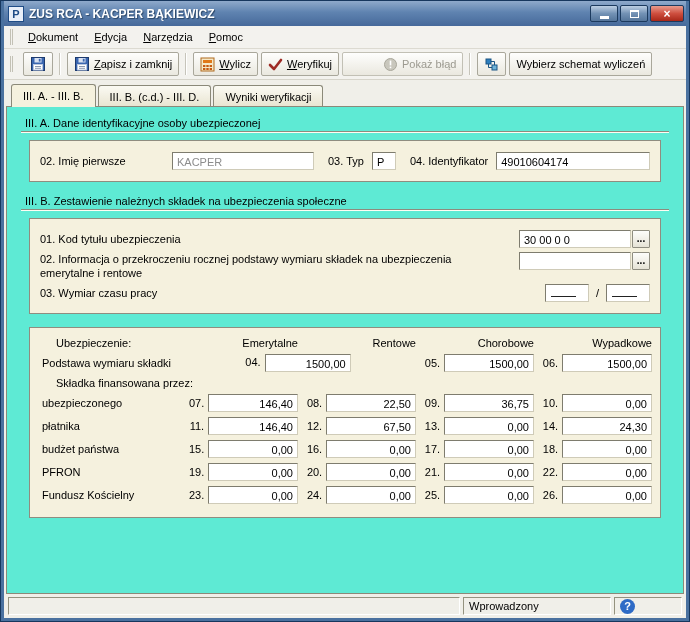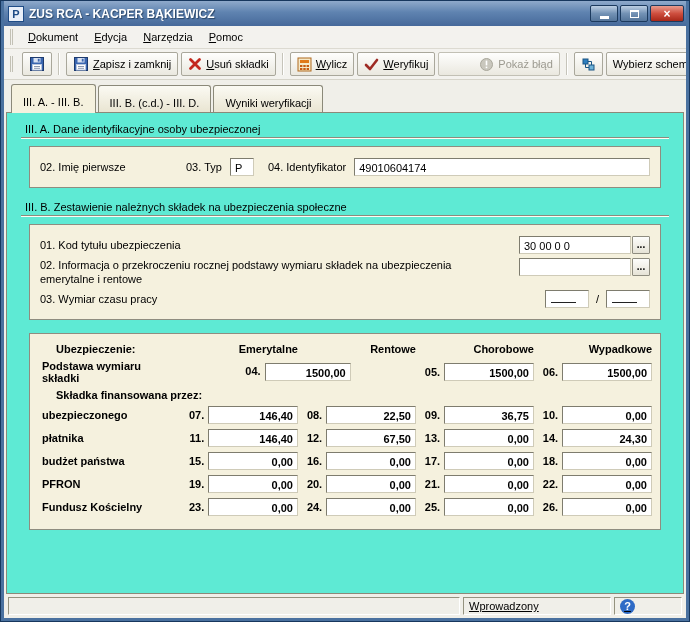--- a/index.html
+++ b/index.html
@@ -80,21 +80,21 @@
   .sep { width: 2px; height: 22px; border-left: 1px solid #C6C4BA; border-right: 1px solid #FFFFFF; margin: 0 3px; }
   
   .tabstrip {
     flex: 0 0 26px; display: flex; align-items: flex-end;
     padding: 4px 4px 0 7px; background: #F0EFE9;
     position: relative; z-index: 2;
   }
   .tab {
     border: 1px solid #8B8979; border-bottom: none;
     border-radius: 3px 3px 0 0;
-    padding: 11px 11px 3px; margin-right: 2px;
+    padding: 5px 11px 3px; margin-right: 2px;
     background: linear-gradient(#FBFAF3, #E9E5D2);
     position: relative;
   }
   .tab.active {
     background: #F5F1DE; padding-bottom: 5px; margin-bottom: -1px; z-index: 3;
     font-weight: normal;
   }
   
   .tabpage {
     flex: 1; margin: 0 2px; overflow: hidden;
@@ -130,39 +130,39 @@
     width: 18px; height: 18px; margin-left: 1px;
     border: 1px solid #8F8D80; border-radius: 1px;
     background: linear-gradient(#FDFDFB, #E6E3D6);
     font-family: inherit; font-size: 10px; font-weight: bold; line-height: 10px;
     cursor: pointer;
   }
   .field.small { width: 44px; position: relative; }
   .mask { position: absolute; left: 5px; right: 12px; bottom: 4px; border-bottom: 1px solid #222; }
   .slash { margin: 0 7px; }
   
-  .table-panel { padding: 4px 8px 8px 8px; font-weight: bold; }
+  .table-panel { padding: 4px 8px 8px 8px; }
   table.ctable { border-collapse: separate; border-spacing: 0 5px; width: 100%; font-size: 11px; }
   .ctable td { vertical-align: middle; }
   col.c-label { width: 136px; }
   col.c-num { width: 27px; }
   col.c-val { width: 86px; }
   .ctable .lbl { padding-left: 4px; }
   .ctable .indent { padding-left: 18px; }
   .ctable .ch { text-align: right; }
   .ctable .num { text-align: right; padding-right: 4px; }
   .ctable .subhdr { padding-left: 18px; }
   .vcell .val { display: block; width: 100%; text-align: right; }
   .spancell { text-align: center; }
   .spancell .inline { }
   .spancell .val { display: inline-block; width: 86px; text-align: right; vertical-align: middle; }
   
   .statusbar {
     flex: 0 0 24px; display: flex; align-items: stretch; gap: 3px;
-    background: #F0EFE9; padding: 3px 4px; text-decoration: underline;
+    background: #F0EFE9; padding: 3px 4px;
   }
   .sunken {
     border: 1px solid; border-color: #94927F #FFFFFF #FFFFFF #94927F;
     background: #F0EFE9; display: inline-flex; align-items: center;
     padding: 0 5px;
   }
   .sunken.left { flex: 1; }
   .sunken.status { width: 148px; }
   .sunken.helpbox { width: 68px; }
   .help-icon {
@@ -222,28 +222,20 @@
               <rect x="1.5" y="1.5" width="13" height="13" fill="#3A66B0" stroke="#1D3A6E"></rect>
               <rect x="4.5" y="2" width="7" height="4.5" fill="#D9E2F2"></rect>
               <rect x="8.8" y="2.8" width="1.8" height="2.8" fill="#3A66B0"></rect>
               <rect x="3.5" y="8.5" width="9" height="5.5" fill="#FFFFFF" stroke="#B9C6DE"></rect>
               <line x1="5" y1="10.5" x2="11" y2="10.5" stroke="#8A97B0"></line>
               <line x1="5" y1="12.3" x2="11" y2="12.3" stroke="#8A97B0"></line>
             </svg>
           </span>
         <span><u>Z</u>apisz i zamknij</span>
       </button>
-      <button class="tbtn">
-        <span>
-            <svg width="14" height="14" viewBox="0 0 14 14">
-              <path d="M2.5 2.5 L11.5 11.5 M11.5 2.5 L2.5 11.5" stroke="#C3281E" stroke-width="2.8" stroke-linecap="round"></path>
-            </svg>
-          </span>
-        <span><u>U</u>suń składki</span>
-      </button>
       <span class="sep"></span>
       <button class="tbtn">
         <span>
             <svg width="15" height="15" viewBox="0 0 15 15">
               <rect x="1" y="1" width="13" height="13" fill="#F5E8C8" stroke="#B06A1E"></rect>
               <rect x="3" y="3" width="9" height="3" fill="#E07818"></rect>
               <g fill="#C55A10">
                 <rect x="3" y="8" width="2.4" height="2"></rect>
                 <rect x="6.3" y="8" width="2.4" height="2"></rect>
                 <rect x="9.6" y="8" width="2.4" height="2"></rect>
@@ -295,20 +287,21 @@
       <span class="tab">Wyniki weryfikacji</span>
     </div>
 
     <div class="tabpage">
 
       <div class="section-title">III. A. Dane identyfikacyjne osoby ubezpieczonej</div>
       <div class="rule"></div>
       <div class="panel">
         <div class="frow">
           <span class="flabel">02. Imię pierwsze</span>
+          <span class="field grayval" style="width:142px">KACPER</span>
           <span class="flabel2">03. Typ</span>
           <span class="field" style="width:24px">P</span>
           <span class="flabel2">04. Identyfikator</span>
           <span class="field grow">49010604174</span>
         </div>
       </div>
 
       <div class="section-title">III. B. Zestawienie należnych składek na ubezpieczenia społeczne</div>
       <div class="rule"></div>
       <div class="panel">

